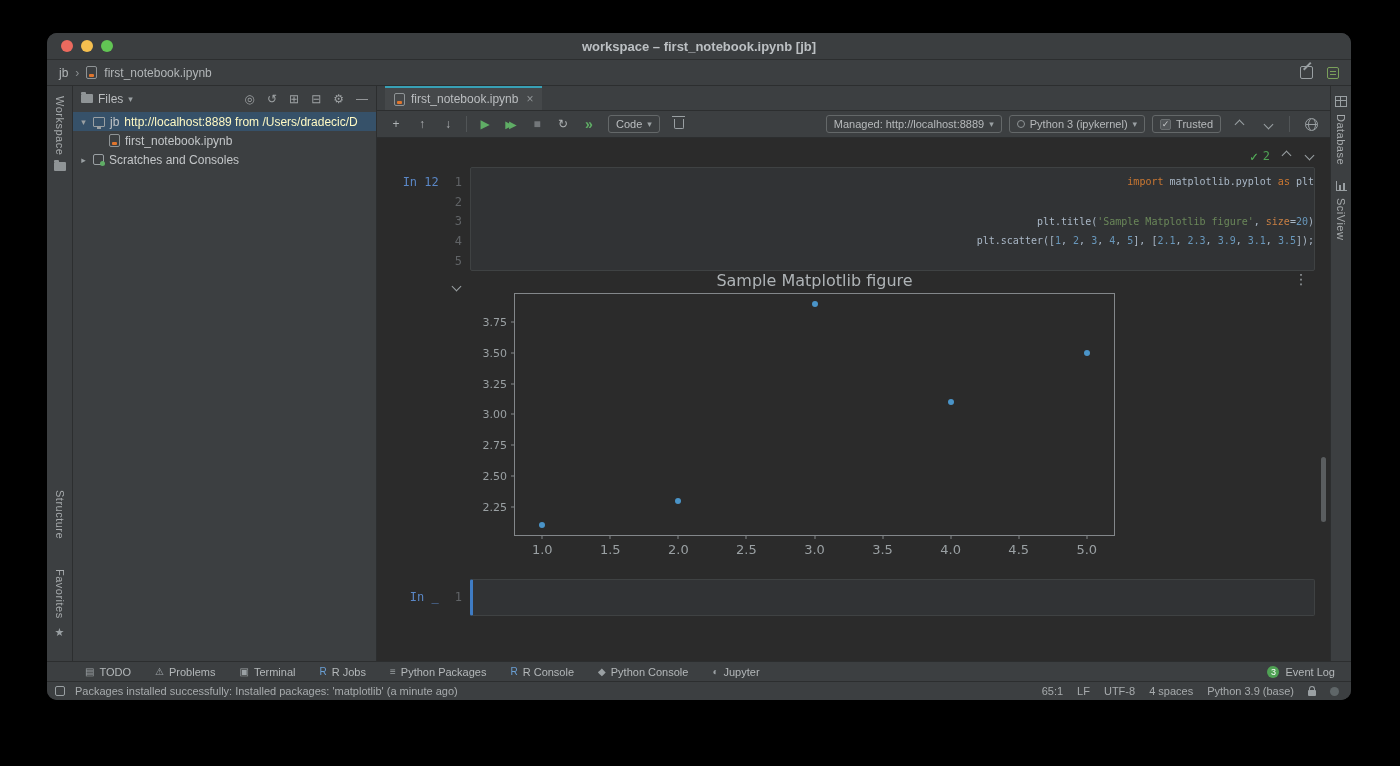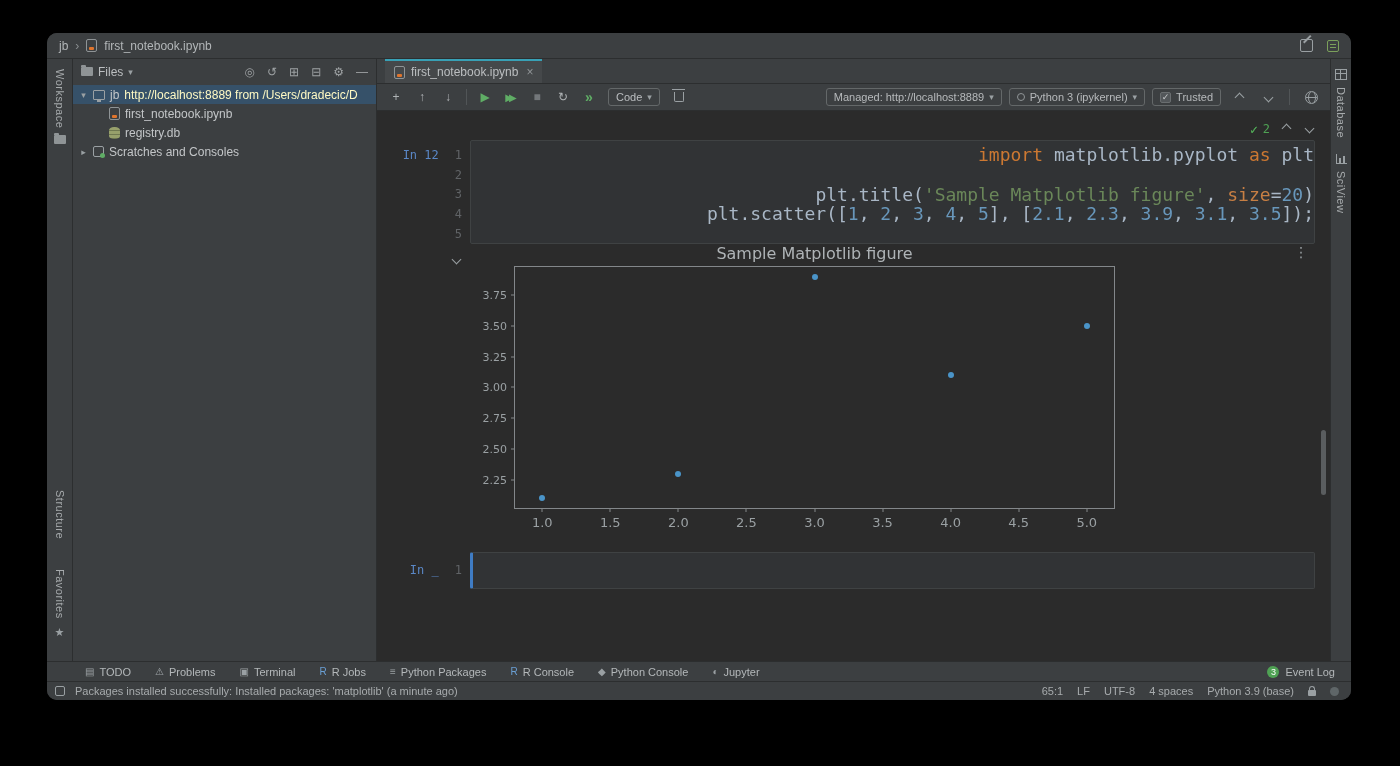--- a/index.html
+++ b/index.html
@@ -106,21 +106,21 @@
   .checks .ck2 { margin-left:-8px; }
   .exec-badge .count { color:#4fa254; font-size:12px; margin-left:-4px; }
   .mini-btn { display:flex; align-items:center; justify-content:center; width:14px; height:14px; }
 
   .cell-row { display:flex; margin-top:29px;text-align:right; }
   .gutter { width:93px; flex:none; font-size:12px; padding-top:5px; }
   .gutter-row { height:19.8px; display:flex; justify-content:flex-end; align-items:center; gap:16px; padding-right:8px; }
   .exec-label { color:#5a87c6; }
   .line-num { color:#606366; }
   .cell-panel { flex:1; margin-right:15px; background:#313335; border:1px solid #3f4243; border-radius:2px; padding:4px 0; min-height:30px; }
-  .code-line { height:19.8px; line-height:19.8px; padding-left:9px; font-size:18px; color:#a9b7c6; white-space:pre; }
+  .code-line { height:19.8px; line-height:19.8px; padding-left:9px; font-size:10px; color:#a9b7c6; white-space:pre; }
   .tok-kw{color:#cc7832} .tok-nu{color:#6897bb} .tok-st{color:#6a8759} .tok-pa{color:#c77f44} .tok-pl{color:#a9b7c6}
 
   .output-row { position:relative; margin-top:0; height:290px; }
   .collapse-btn { position:absolute; left:76px; top:4px; }
   .kebab { position:absolute; right:22px; top:0; color:#9aa0a3; font-size:14px; font-family:"Liberation Sans",sans-serif; }
   .plot { position:absolute; left:137px; top:0; width:601px; font-family:"DejaVu Sans",sans-serif; }
   .plot-title { height:22px; line-height:20px; text-align:center; font-size:16px; color:#aeb3b6; }
   .axes { position:relative; height:243px; border:1px solid #83878a; }
   .pt { position:absolute; width:6px; height:6px; border-radius:50%; transform:translate(-50%,-50%); }
   .ytick-label { position:absolute; right:calc(100% + 8px); transform:translateY(-50%); font-size:11px; color:#9aa0a3; white-space:nowrap; }
@@ -150,20 +150,28 @@
   .sb-right { margin-left:auto; display:flex; align-items:center; gap:14px;text-align:right; }
   .lock-icon { width:8px; height:6px; background:#9aa0a3; border-radius:1px; position:relative; display:inline-block; margin-top:3px; }
   .lock-icon::before { content:''; position:absolute; left:1px; top:-4px; width:4px; height:4px; border:1.2px solid #9aa0a3; border-bottom:none; border-radius:3px 3px 0 0; }
   .sb-circle { width:9px; height:9px; border-radius:50%; background:#5f6668; display:inline-block; }
 </style>
 </head>
 <body>
 
 <div class="window">
 
+  <div class="titlebar">
+    <div class="traffic">
+      <span class="light red"></span>
+      <span class="light yellow"></span>
+      <span class="light green"></span>
+    </div>
+    <div class="title">workspace – first_notebook.ipynb [jb]</div>
+  </div>
 
   <div class="breadcrumbbar">
     <span>jb</span>
     <span class="crumb-sep">›</span>
     <span class="nb-icon"></span>
     <span>first_notebook.ipynb</span>
     <div class="crumb-actions">
       <span class="edit-icon"></span>
       <span class="history-icon"></span>
     </div>
@@ -204,24 +212,20 @@
       <div class="tree">
         <div class="tree-row selected">
           <span class="tw">▾</span>
           <span class="jb-icon"></span>
           <span class="tree-label">jb</span>
           <span class="tree-url">http://localhost:8889 from /Users/dradecic/D</span>
         </div>
         <div class="tree-row indent2">
           <span class="nb-icon"></span>
           <span class="tree-label">first_notebook.ipynb</span>
-        </div>
-        <div class="tree-row indent2">
-          <span class="db-icon"></span>
-          <span class="tree-label">registry.db</span>
         </div>
         <div class="tree-row">
           <span class="tw">▸</span>
           <span class="scratch-icon"></span>
           <span class="tree-label">Scratches and Consoles</span>
         </div>
       </div>
     </div>
 
     <div class="editor-col">

